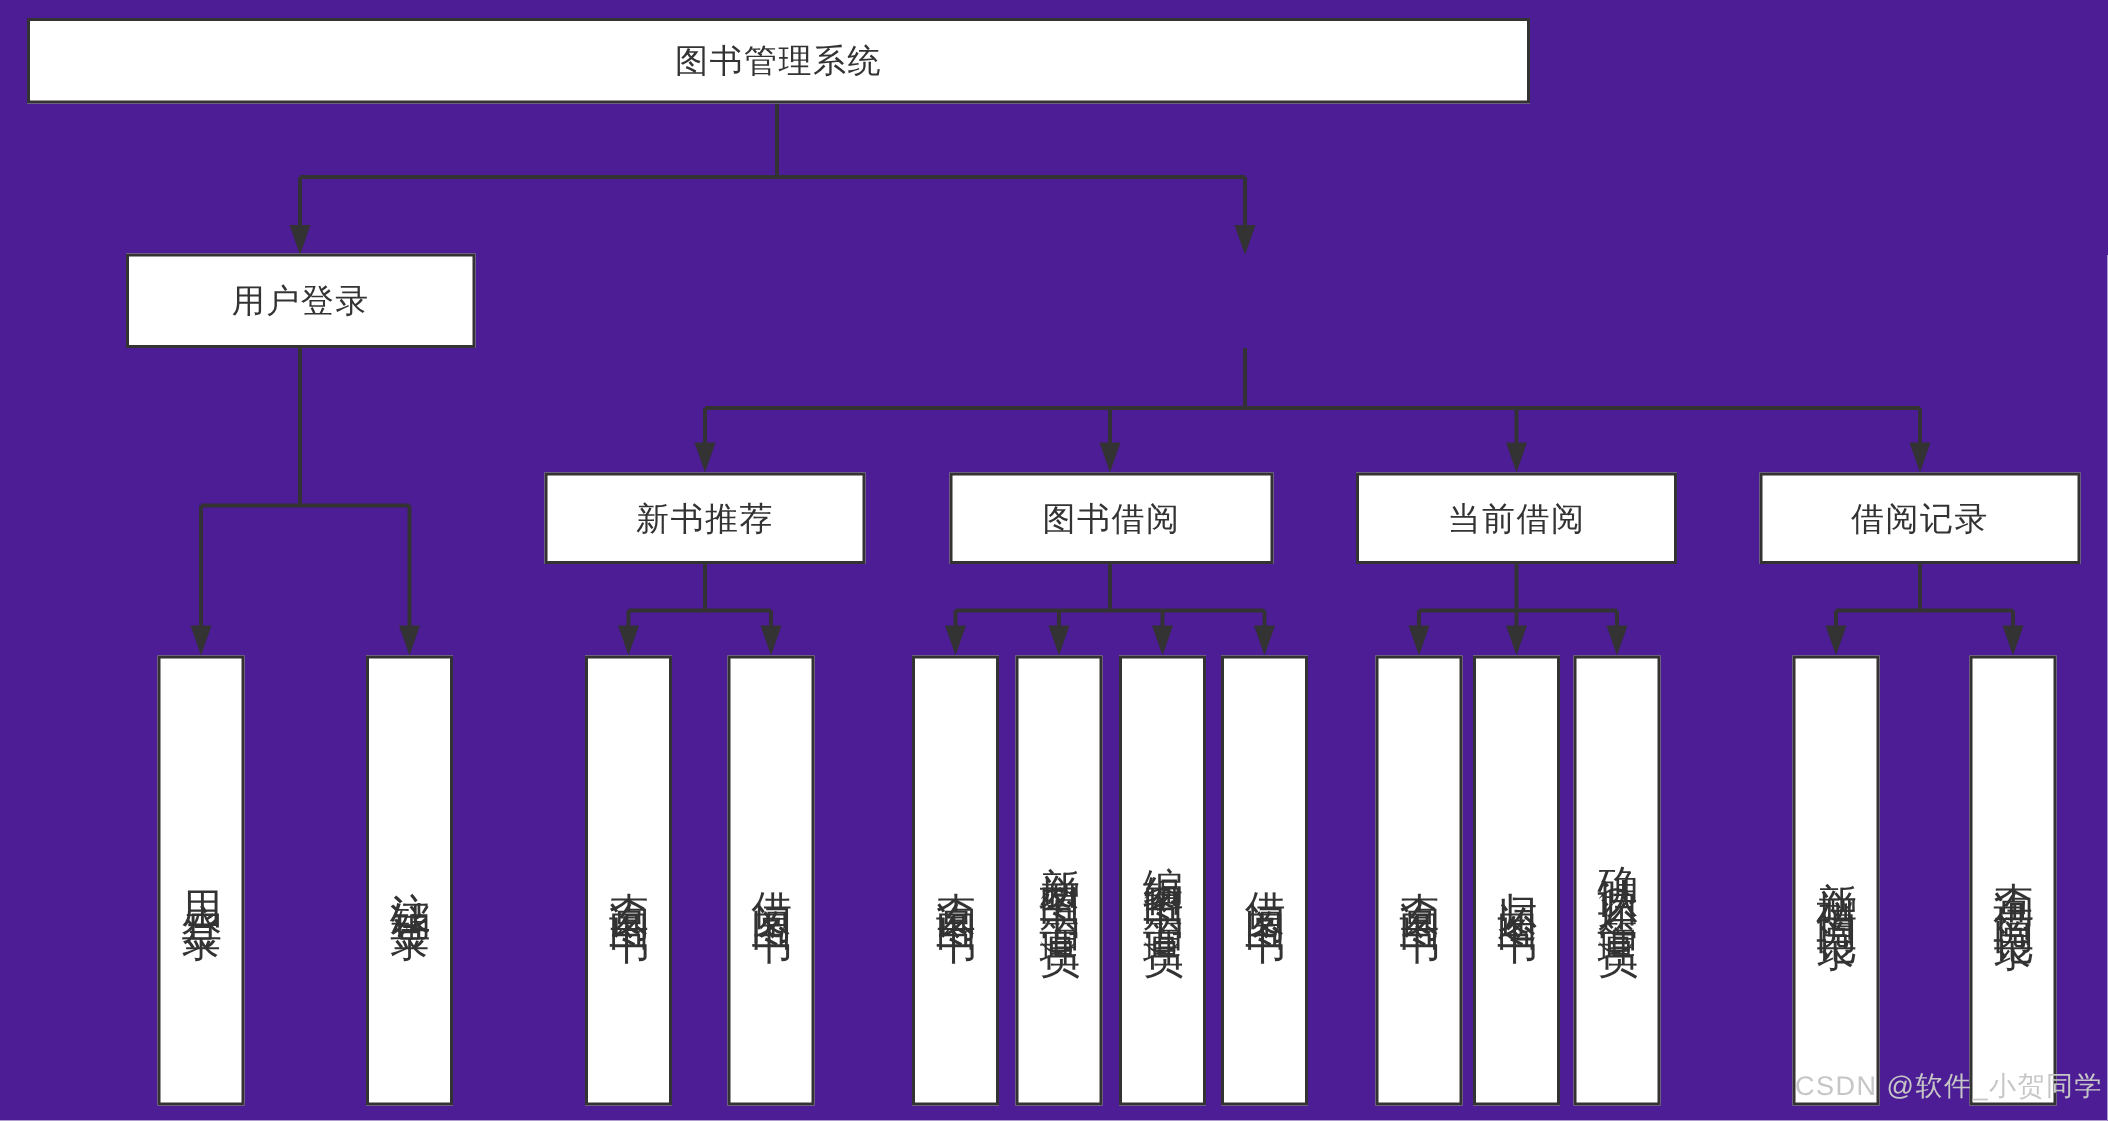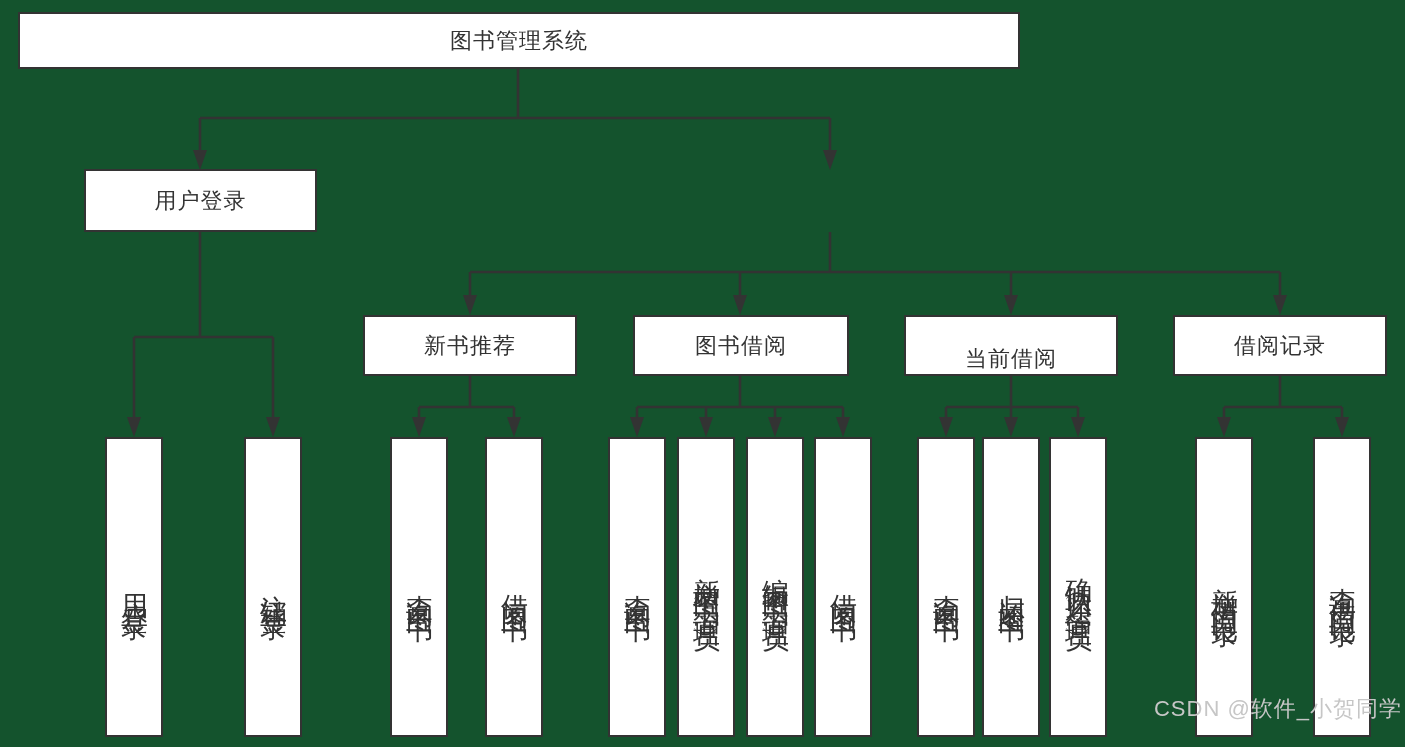--- a/index.html
+++ b/index.html
@@ -5,21 +5,21 @@
   html, body {
     margin: 0;
     padding: 0;
     background: #ffffff;
     font-family: "Liberation Sans", "DejaVu Sans", sans-serif;
   }
   .canvas {
     position: relative;
     width: 1405px;
     height: 747px;
-    background: #14532d;
+    background: #4c1d95;
     overflow: hidden;
   }
   .connectors {
     position: absolute;
     left: 0;
     top: 0;
     width: 1405px;
     height: 747px;
   }
   .connectors path {
@@ -55,23 +55,23 @@
   }
   .node.v .lbl {
     writing-mode: vertical-rl;
     font-size: 27px;
     letter-spacing: 7px;
     white-space: normal;
     line-height: 1;
   }
   .watermark {
     position: absolute;
-    top: 694px;
+    top: 712px;
     right: 3px;
-    font-size: 22px;
+    font-size: 18px;
     color: #c6c6c6;
     letter-spacing: 1px;
     white-space: nowrap;
   }
 </style>
 </head>
 <body>
 
 <div class="canvas">
 
@@ -132,21 +132,21 @@
   <div class="node h" style="left:84px; top:169px; width:233px; height:63px;">
     <span class="lbl">用户登录</span>
   </div>
 
   <div class="node h" style="left:363px; top:315px; width:214px; height:61px;">
     <span class="lbl">新书推荐</span>
   </div>
   <div class="node h" style="left:633px; top:315px; width:216px; height:61px;">
     <span class="lbl">图书借阅</span>
   </div>
-  <div class="node h" style="left:904px; top:315px; width:214px; height:61px;align-items:flex-end;">
+  <div class="node h" style="left:904px; top:315px; width:214px; height:61px;">
     <span class="lbl">当前借阅</span>
   </div>
   <div class="node h" style="left:1173px; top:315px; width:214px; height:61px;text-align:center;">
     <span class="lbl">借阅记录</span>
   </div>
 
   <div class="node v" style="left:105px;">
     <span class="lbl">用户登录</span>
   </div>
   <div class="node v" style="left:244px;">

